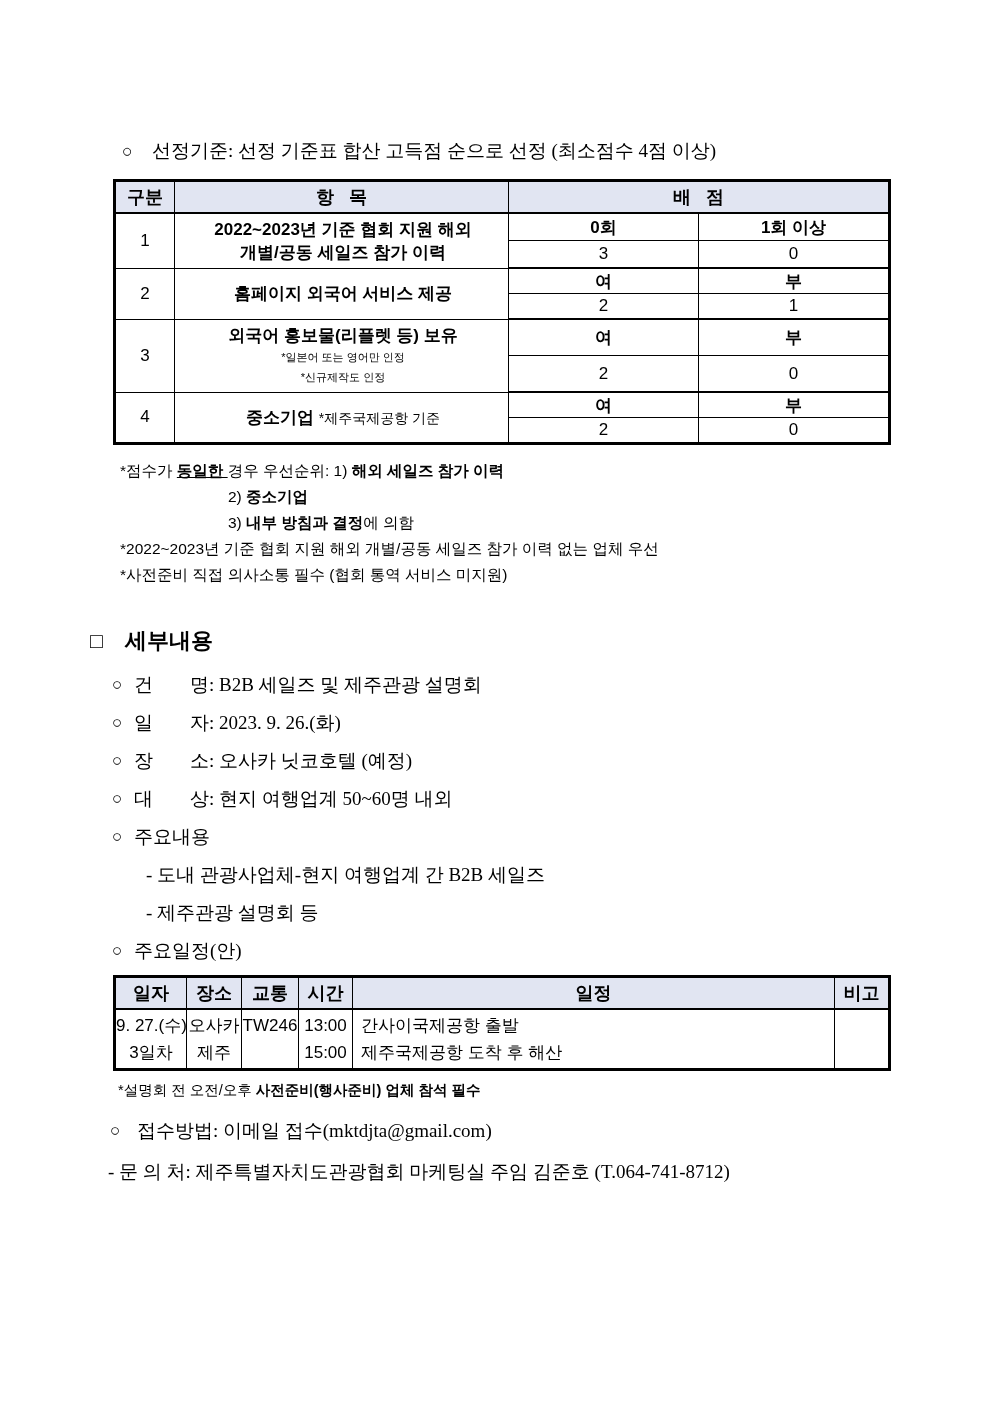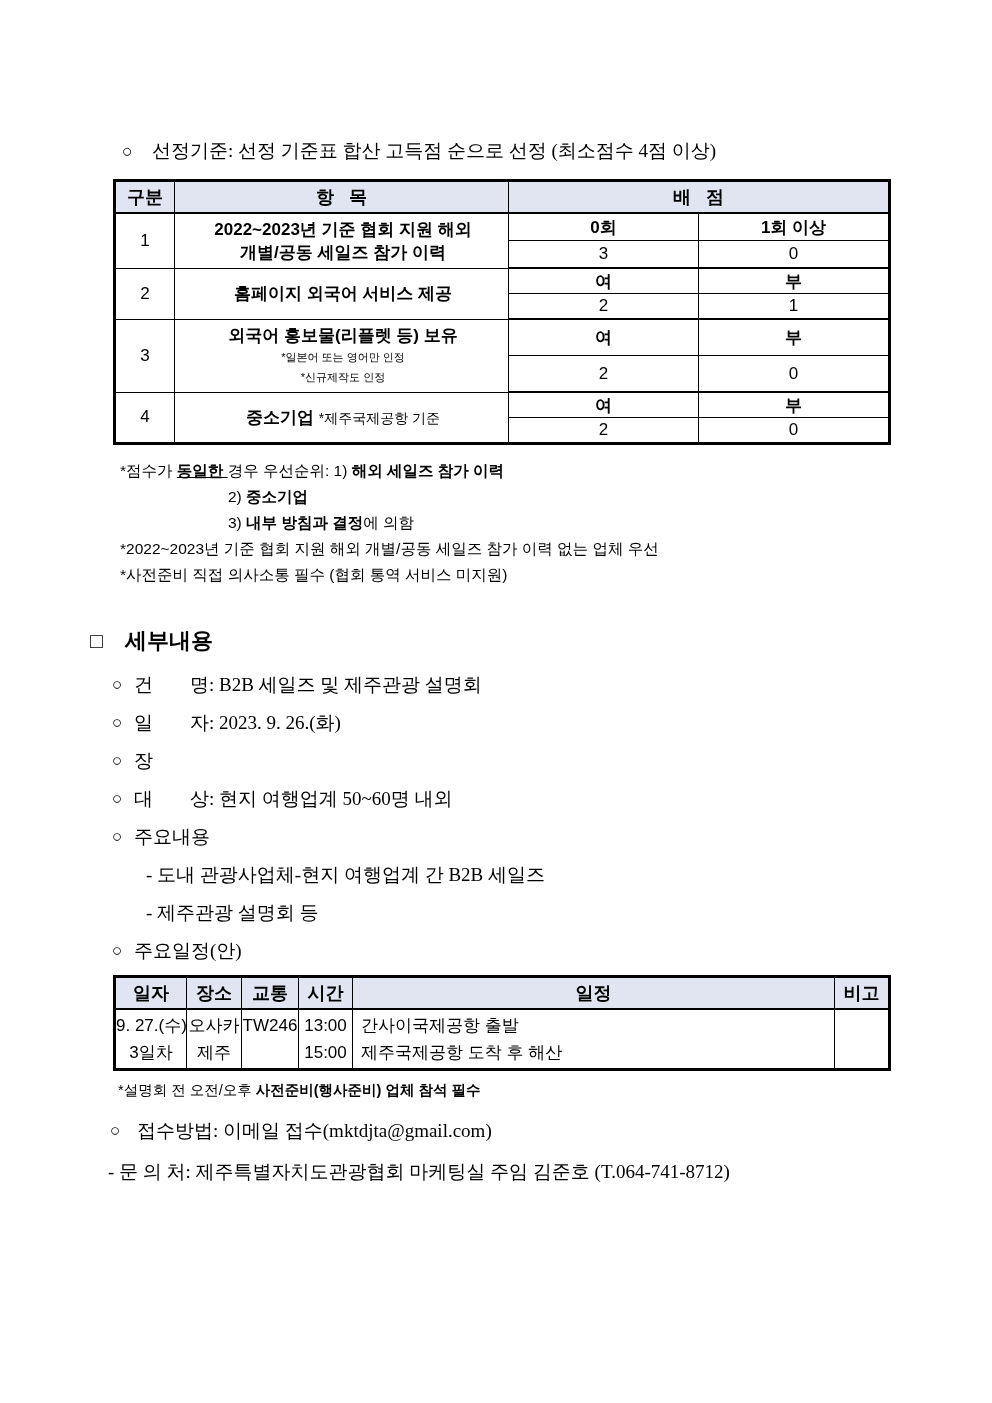--- a/index.html
+++ b/index.html
@@ -244,20 +244,21 @@
       <span>명: B2B 세일즈 및 제주관광 설명회</span>
     </div>
     <div class="detail-line">
       <span class="bullet">○</span>
       <span class="label">일</span>
       <span>자: 2023. 9. 26.(화)</span>
     </div>
     <div class="detail-line">
       <span class="bullet">○</span>
       <span class="label">장</span>
+      <span>소: 오사카 닛코호텔 (예정)</span>
     </div>
     <div class="detail-line">
       <span class="bullet">○</span>
       <span class="label">대</span>
       <span>상: 현지 여행업계 50~60명 내외</span>
     </div>
     <div class="detail-line">
       <span class="bullet">○</span>
       <span>주요내용</span>
     </div>

